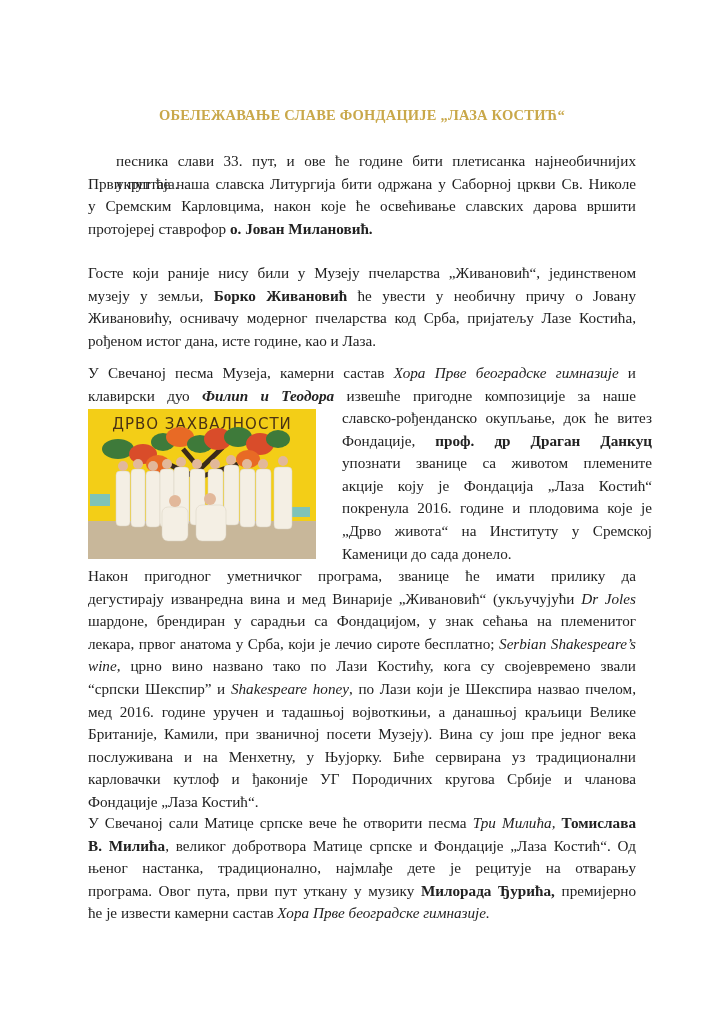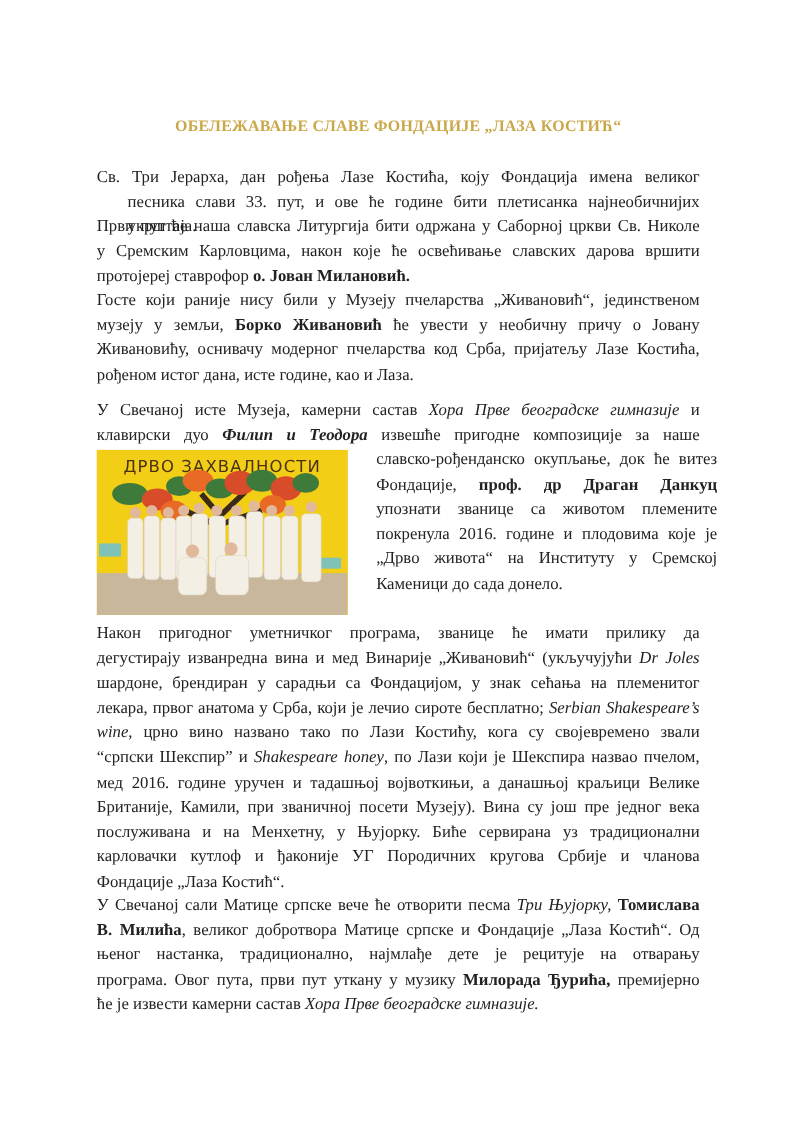--- a/index.html
+++ b/index.html
@@ -18,36 +18,35 @@
   .right-col { position:absolute; left:254px; width:310px; }
 </style>
 </head>
 <body>
 
 <div class="page">
 
   <div class="title" style="color:#c9a84a;">ОБЕЛЕЖАВАЊЕ СЛАВЕ ФОНДАЦИЈЕ „ЛАЗА КОСТИЋ“</div>
 
   <div class="p" style="top:150px;">
-    <span class="line" style="white-space: normal; text-align-last: justify;">Св. Три Јерарха, дан рођења Лазе Костића, коју Фондација имена великог</span>
     <span class="line" style="white-space: normal; text-align-last: justify; margin-left: 28px;">песника слави 33. пут, и ове ће године бити плетисанка најнеобичнијих укрштаја.</span>
     <span class="line" style="white-space: normal; text-align-last: justify;">Први пут ће наша славска Литургија бити одржана у Саборној цркви Св. Николе</span>
     <span class="line" style="white-space: normal; text-align-last: justify;">у Сремским Карловцима, након које ће освећивање славских дарова вршити</span>
     <span class="line last"><span>протојереј ставрофор </span><b>о. Јован Милановић.</b></span>
   </div>
 
   <div class="p" style="top:262px;">
     <span class="line" style="white-space: normal; text-align-last: justify;">Госте који раније нису били у Музеју пчеларства „Живановић“, јединственом</span>
     <span class="line" style="white-space: normal; text-align-last: justify;"><span>музеју у земљи, </span><b>Борко Живановић</b><span> ће увести у необичну причу о Јовану</span></span>
     <span class="line" style="white-space: normal; text-align-last: justify;">Живановићу, оснивачу модерног пчеларства код Срба, пријатељу Лазе Костића,</span>
     <span class="line last">рођеном истог дана, исте године, као и Лаза.</span>
   </div>
 
   <div class="p" style="top:362px;">
-    <span class="line" style="white-space: normal; text-align-last: justify;"><span>У Свечаној исте Музеја, камерни састав </span><i>Хора Прве београдске гимназије</i><span> и</span></span>
+    <span class="line" style="white-space: normal; text-align-last: justify;"><span>У Свечаној песма Музеја, камерни састав </span><i>Хора Прве београдске гимназије</i><span> и</span></span>
     <span class="line" style="white-space: normal; text-align-last: justify;"><span>клавирски дуо </span><b><i>Филип и Теодора</i></b><span> извешће пригодне композиције за наше</span></span>
   </div>
 
   <div class="photo">
     <svg width="228" height="150" viewBox="0 0 228 150">
       <rect x="0" y="0" width="228" height="150" fill="#f3d21f"></rect>
       <rect x="0" y="0" width="228" height="150" fill="#f5c400" opacity="0.25"></rect>
 
       <text x="114" y="20" text-anchor="middle" font-family="DejaVu Sans, sans-serif" font-size="15" fill="#4a3214" letter-spacing="1">ДРВО ЗАХВАЛНОСТИ</text>
 
@@ -103,40 +102,41 @@
       </g>
       <circle cx="87" cy="92" r="6" fill="#e2b89a"></circle>
       <circle cx="122" cy="90" r="6" fill="#e2b89a"></circle>
     </svg>
   </div>
 
   <div class="p right-col" style="top:407px;">
     <span class="line" style="white-space: normal; text-align-last: justify;">славско-рођенданско окупљање, док ће витез</span>
     <span class="line" style="white-space: normal; text-align-last: justify;"><span>Фондације, </span><b>проф. др Драган Данкуц</b></span>
     <span class="line" style="white-space: normal; text-align-last: justify;">упознати званице са животом племените</span>
+    <span class="line" style="white-space: normal; text-align-last: justify;">акције коју је Фондација „Лаза Костић“</span>
     <span class="line" style="white-space: normal; text-align-last: justify;">покренула 2016. године и плодовима које је</span>
     <span class="line" style="white-space: normal; text-align-last: justify;">„Дрво живота“ на Институту  у Сремској</span>
     <span class="line last">Каменици до сада донело.</span>
   </div>
 
   <div class="p" style="top:565px;">
     <span class="line" style="white-space: normal; text-align-last: justify;">Након пригодног уметничког програма, званице ће имати прилику да</span>
     <span class="line" style="white-space: normal; text-align-last: justify;"><span>дегустирају изванредна вина и мед Винарије „Живановић“ (укључујући </span><i>Dr Joles</i></span>
     <span class="line" style="white-space: normal; text-align-last: justify;">шардоне, брендиран у сарадњи са Фондацијом, у знак сећања на племенитог</span>
     <span class="line" style="white-space: normal; text-align-last: justify;"><span>лекара, првог анатома у Срба, који је лечио сироте бесплатно; </span><i>Serbian Shakespeare’s</i></span>
     <span class="line" style="white-space: normal; text-align-last: justify;"><i>wine</i><span>, црно вино названо тако по Лази Костићу, кога су својевремено звали</span></span>
     <span class="line" style="white-space: normal; text-align-last: justify;"><span>“српски Шекспир” и  </span><i>Shakespeare honey</i><span>, по Лази који је Шекспира назвао пчелом,</span></span>
     <span class="line" style="white-space: normal; text-align-last: justify;">мед 2016. године уручен и тадашњој војвоткињи, а данашњој краљици Велике</span>
     <span class="line" style="white-space: normal; text-align-last: justify;">Британије, Камили, при званичној посети Музеју). Вина су још пре једног века</span>
     <span class="line" style="white-space: normal; text-align-last: justify;">послуживана и на Менхетну, у Њујорку. Биће сервирана уз традиционални</span>
     <span class="line" style="white-space: normal; text-align-last: justify;">карловачки кутлоф и ђаконије УГ Породичних кругова Србије и чланова</span>
     <span class="line last">Фондације „Лаза Костић“.</span>
   </div>
 
   <div class="p" style="top:812px;">
-    <span class="line" style="white-space: normal; text-align-last: justify;"><span>У Свечаној сали Матице српске вече ће отворити песма </span><i>Три Њујорку,</i><span> </span><b>Томислава</b></span>
+    <span class="line" style="white-space: normal; text-align-last: justify;"><span>У Свечаној сали Матице српске вече ће отворити песма </span><i>Три Милића,</i><span> </span><b>Томислава</b></span>
     <span class="line" style="white-space: normal; text-align-last: justify;"><b>В. Милића</b><span>, великог добротвора Матице српске и Фондације „Лаза Костић“. Од</span></span>
     <span class="line" style="white-space: normal; text-align-last: justify;">њеног настанка, традиционално, најмлађе дете је рецитује на отварању</span>
     <span class="line" style="white-space: normal; text-align-last: justify;"><span>програма. Овог пута, први пут уткану у музику </span><b>Милорада Ђурића,</b><span> премијерно</span></span>
     <span class="line last"><span>ће је извести камерни састав </span><i>Хора Прве београдске гимназије.</i></span>
   </div>
 
 </div>
 
 </body></html>

